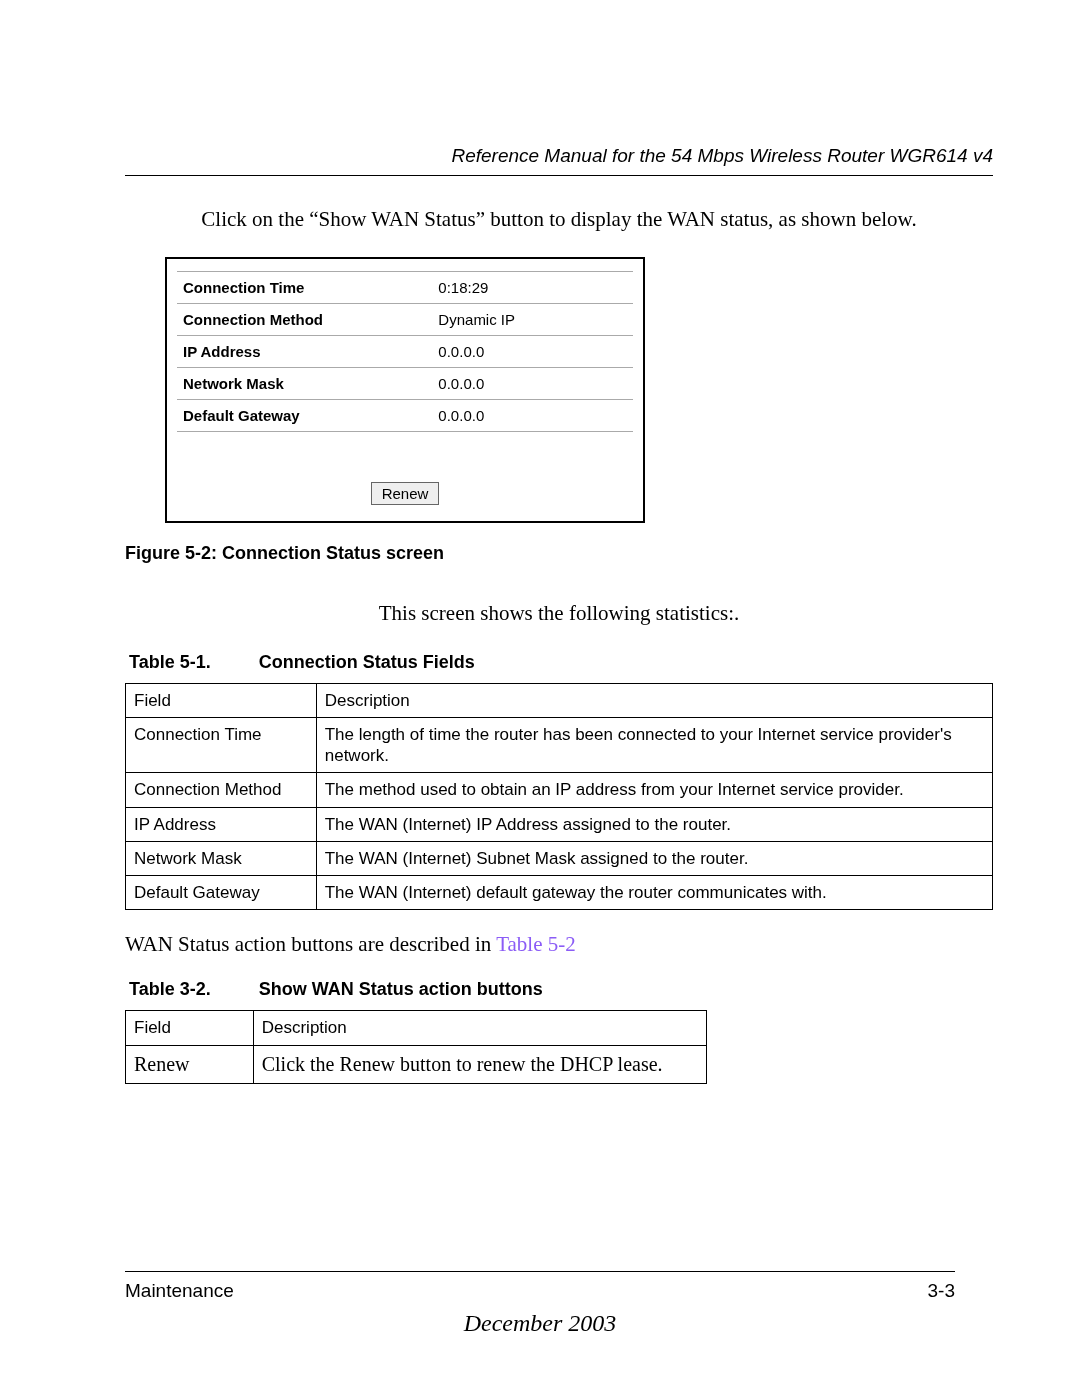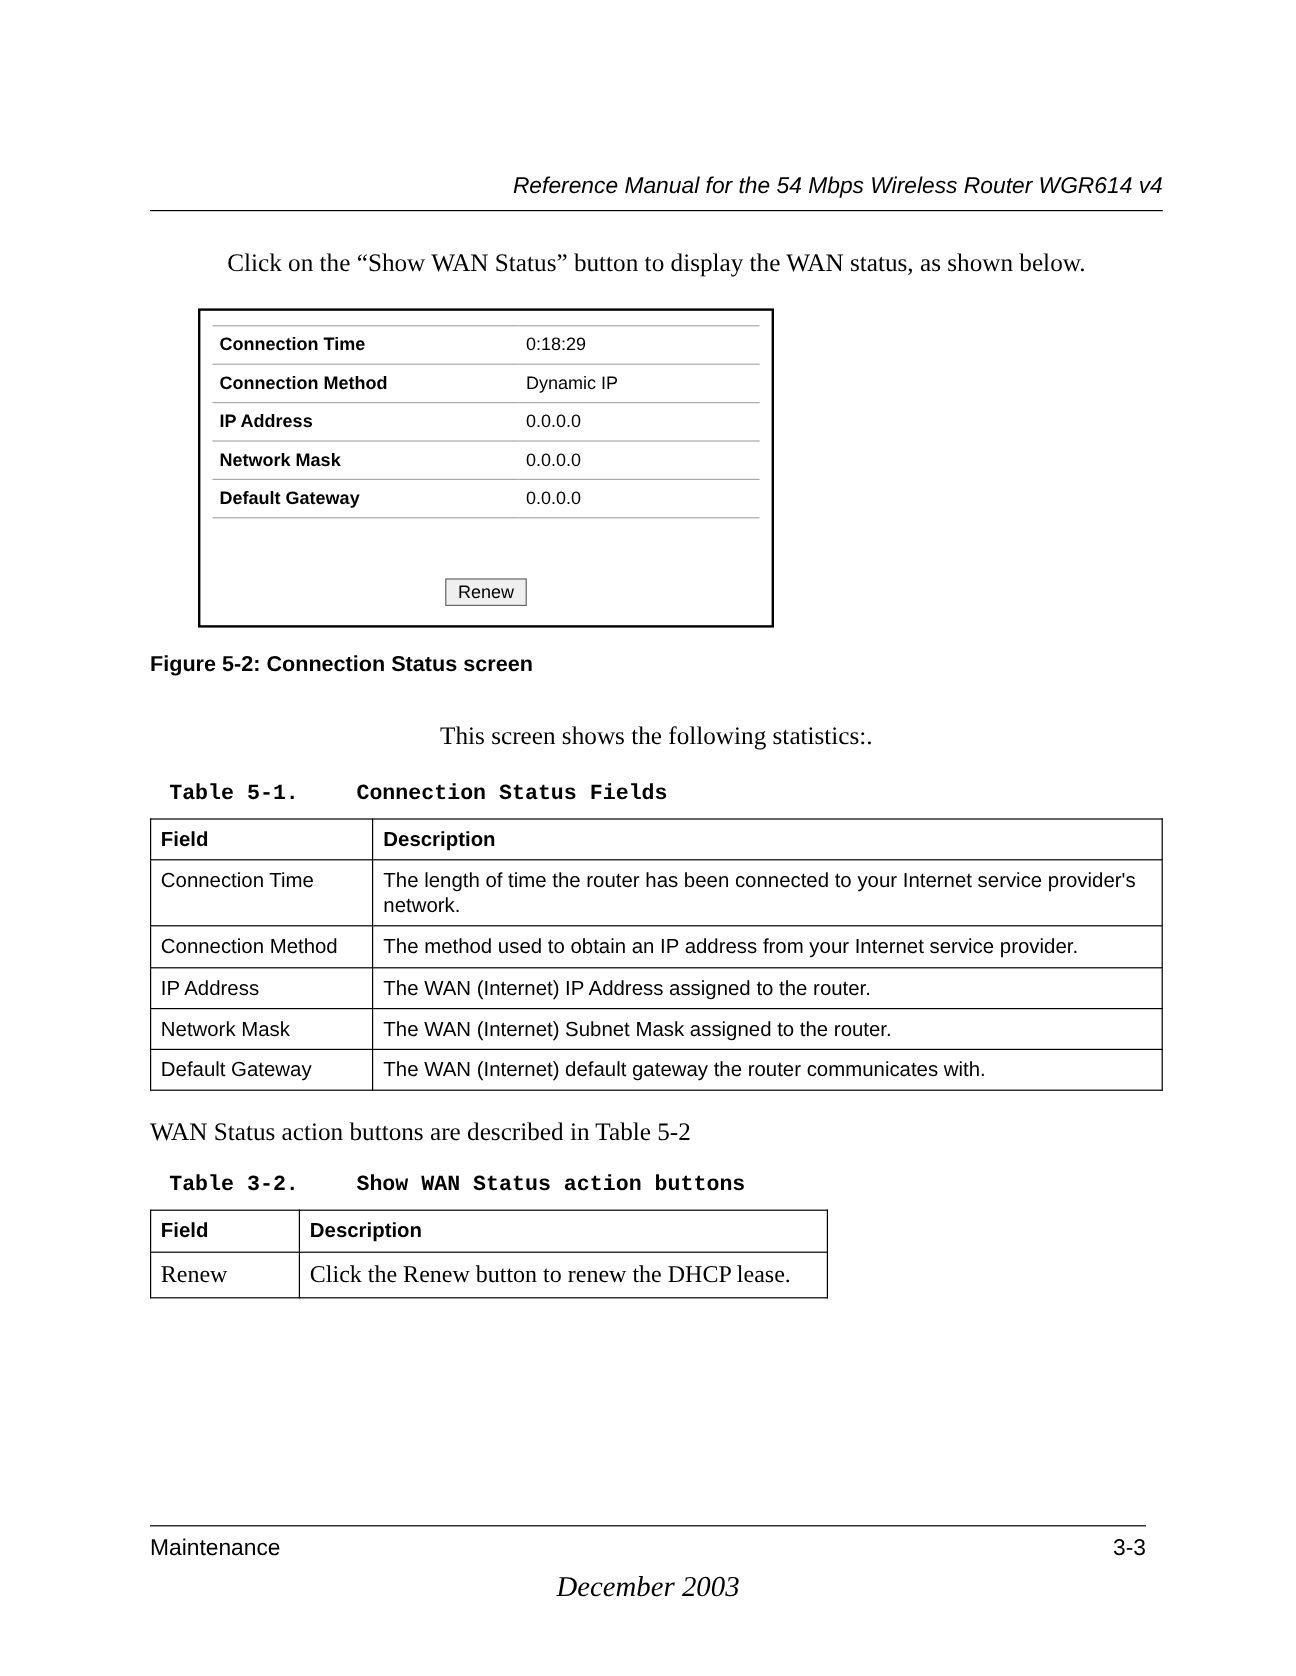--- a/index.html
+++ b/index.html
@@ -7,21 +7,21 @@
     padding: 0;
     font-family: "Times New Roman", Times, serif;
     background: #fff;
     color: #000;
   }
   .page {
     width: 1080px;
     height: 1397px;
     position: relative;
     box-sizing: border-box;
-    padding: 145px 111px 0 125px;
+    padding: 145px 87px 0 125px;
   }
   .running-header {
     font-style: italic;
     font-family: Arial, Helvetica, sans-serif;
     font-size: 19px;
     text-align: right;
     padding-bottom: 8px;
     border-bottom: 1.5px solid #000;
     margin-bottom: 30px;
   }
@@ -66,58 +66,58 @@
     border: 1px solid #666;
     background: #efefef;
   }
   .figure-caption {
     font-family: Arial, Helvetica, sans-serif;
     font-weight: bold;
     font-size: 18px;
     margin: 0 0 36px 0;
   }
   .table-caption {
-    font-family: Liberation Mono, monospace;
+    font-family: Liberation Sans, sans-serif;
     font-weight: bold;
     font-size: 18px;
-    margin: 0 0 10px 16px;
+    margin: 0 0 10px 4px;
   }
   .table-caption .gap { display:inline-block; width:48px; }
   
   table.fields {
     border-collapse: collapse;
     width: 100%;
     font-family: Arial, Helvetica, sans-serif;
     font-size: 17px;
     margin-bottom: 22px;
   }
   table.fields th, table.fields td {
     border: 1px solid #000;
     padding: 6px 8px;
     text-align: left;
     vertical-align: top;
     line-height: 1.25;
   }
   table.fields th {
-    font-weight: bold;
+    font-weight: normal;
     margin-top: 44px;
   }
   table.fields.narrow {
     width: 67%;
   }
   table.fields.narrow td.desc {
     font-family: "Times New Roman", Times, serif;
     font-size: 20px;
   }
   .xref-line {
     font-size: 21px;
     margin: 0 0 22px 0;
   }
   .xref {
-    color: #000000;
+    color: #8b5cf6;
   }
   .footer-rule {
     position: absolute;
     left: 125px;
     right: 125px;
     bottom: 95px;
     border-top: 1.5px solid #000;
     display: flex;
     justify-content: space-between;
     font-family: Arial, Helvetica, sans-serif;

